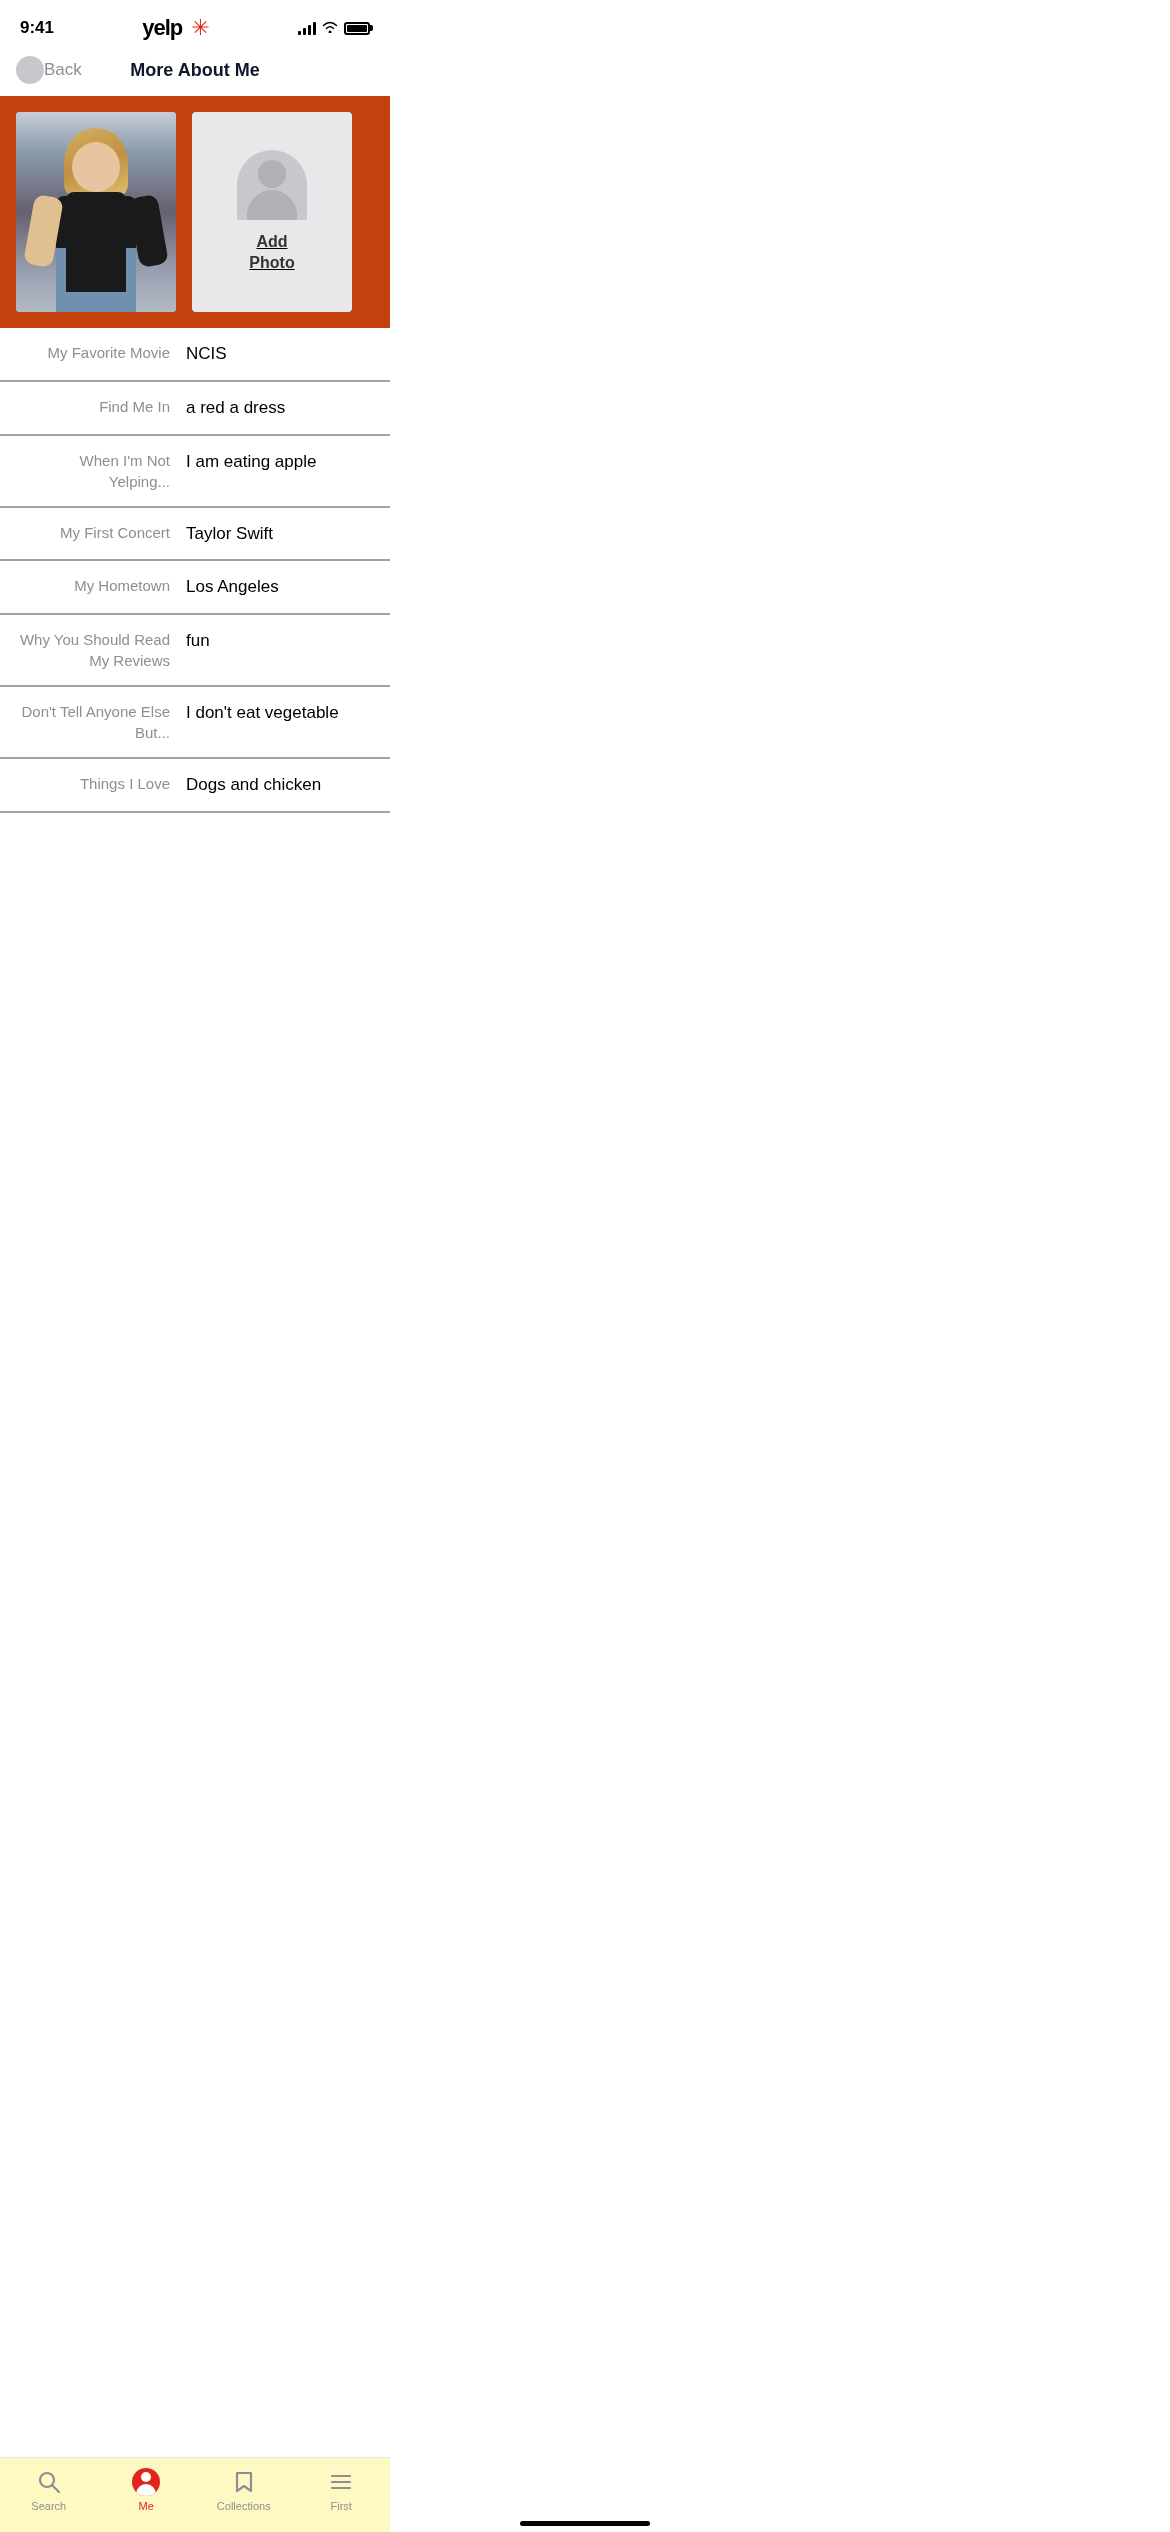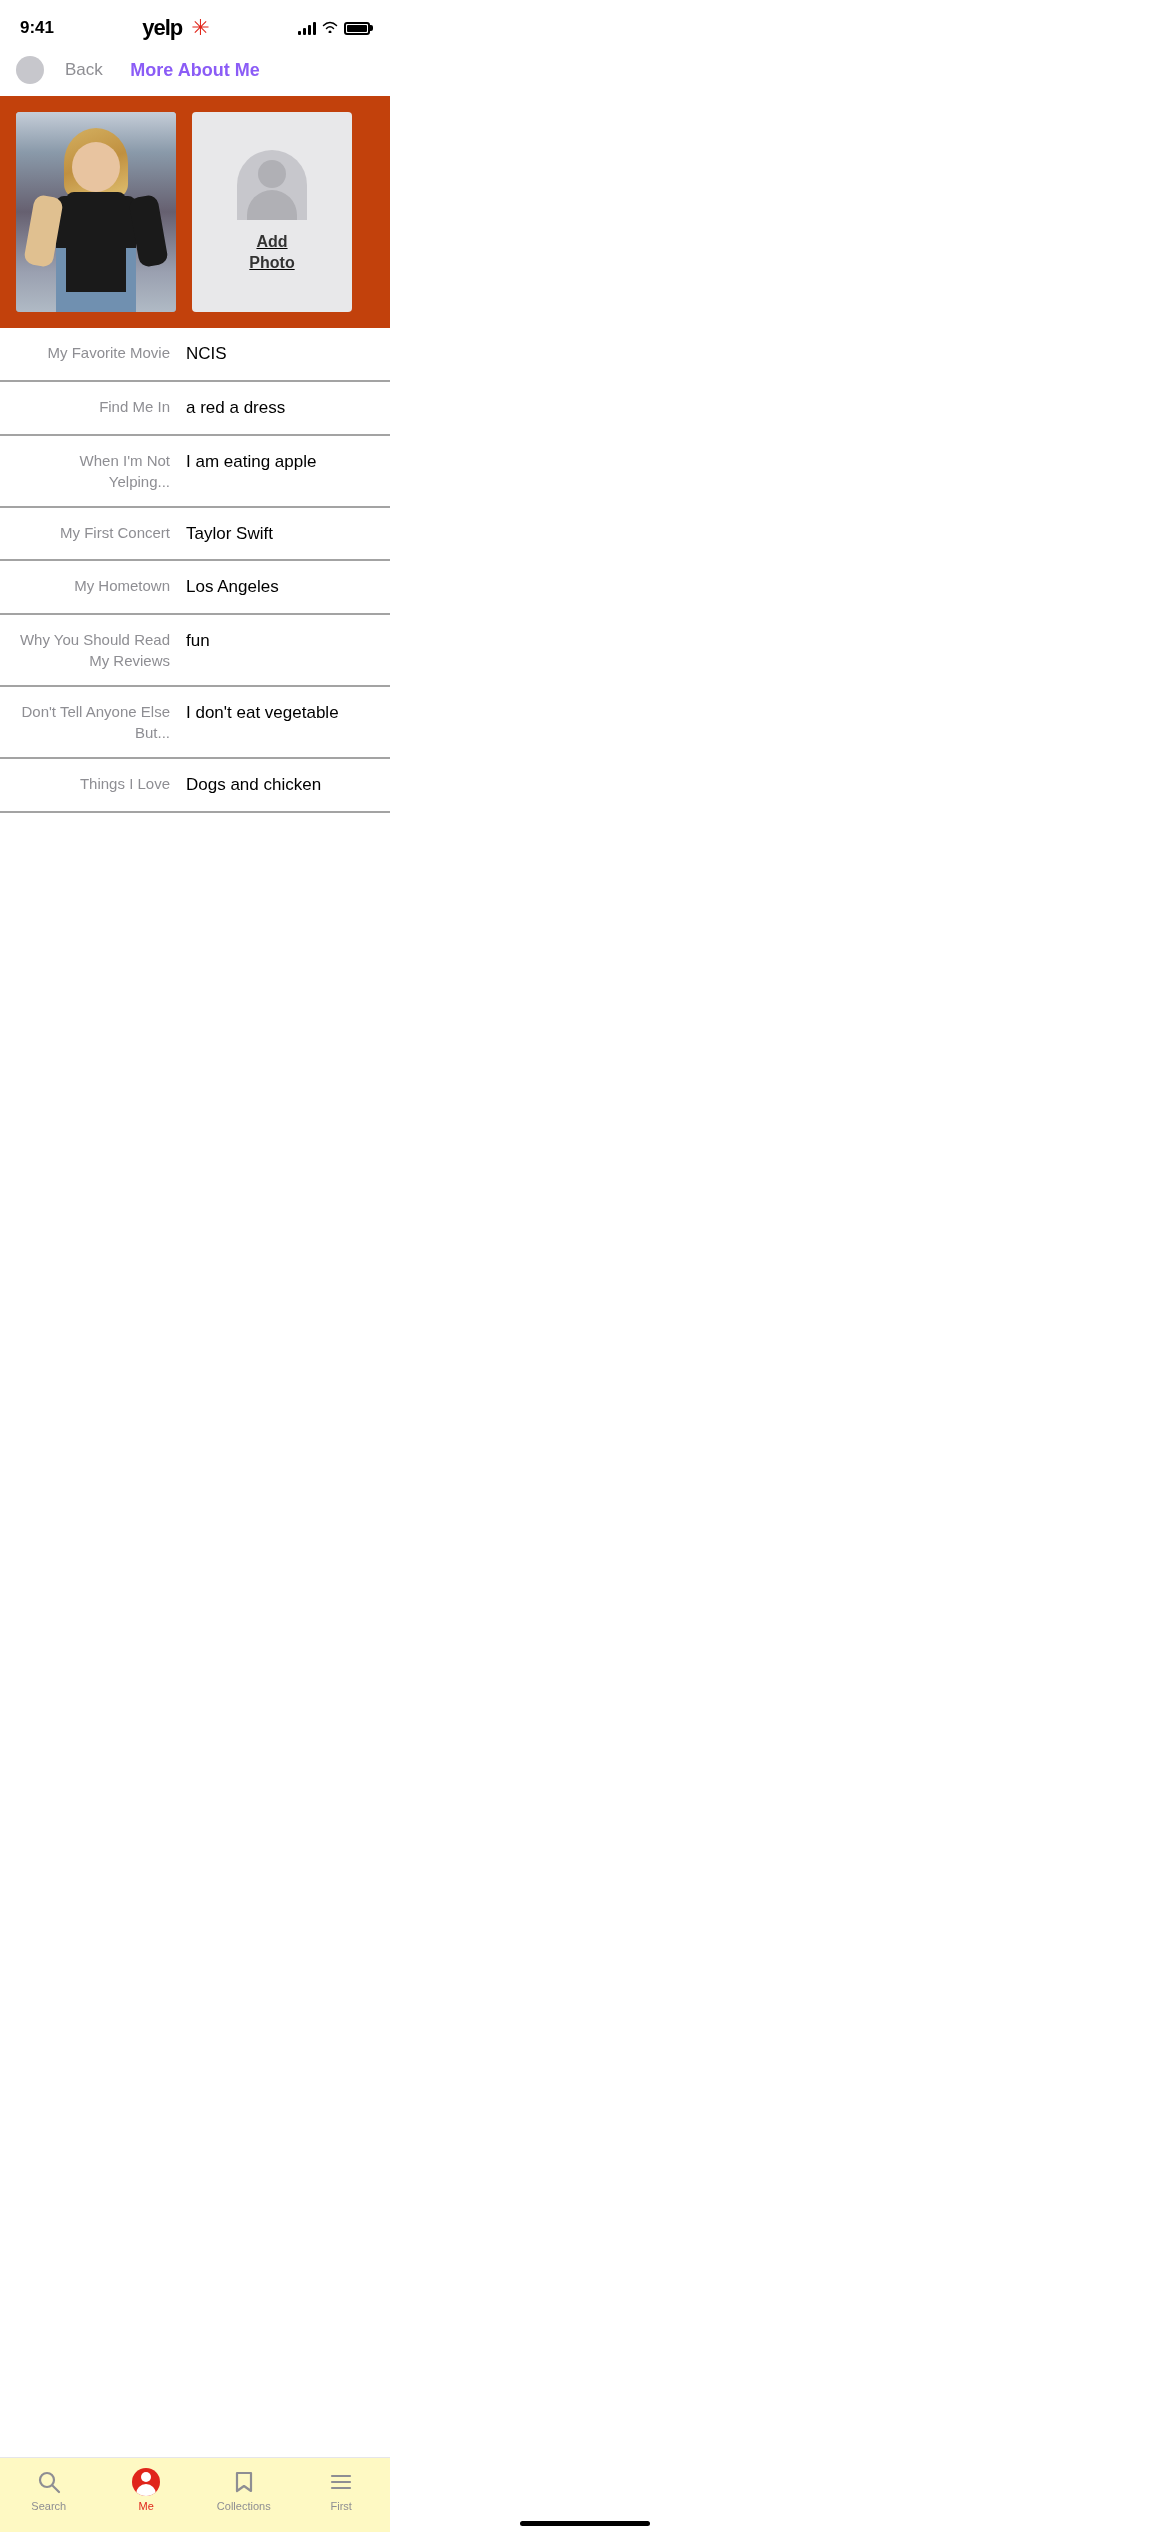--- a/index.html
+++ b/index.html
@@ -99,41 +99,41 @@
     .nav-bar {
       display: flex;
       align-items: center;
       padding: 8px 16px 12px 16px;
       background: #fff;
       position: relative;
     }
     .back-button {
       display: flex;
       align-items: center;
-      gap: 21px;
+      gap: 0;
       color: #8e8e93;
       cursor: pointer;
     }
     .back-circle {
       width: 28px;
       height: 28px;
       background: #c7c7cc;
       border-radius: 50%;
     }
     .back-label {
       font-size: 17px;
       color: #8e8e93;
     }
     .page-title {
       position: absolute;
       left: 50%;
       transform: translateX(-50%);
       font-size: 18px;
       font-weight: 700;
-      color: #8b5cf6;
+      color: #0f172a;
     }
 
     
     .photo-section {
       background: #c2410c;
       padding: 16px;
       display: flex;
       gap: 16px;
       text-decoration: underline;
     }

